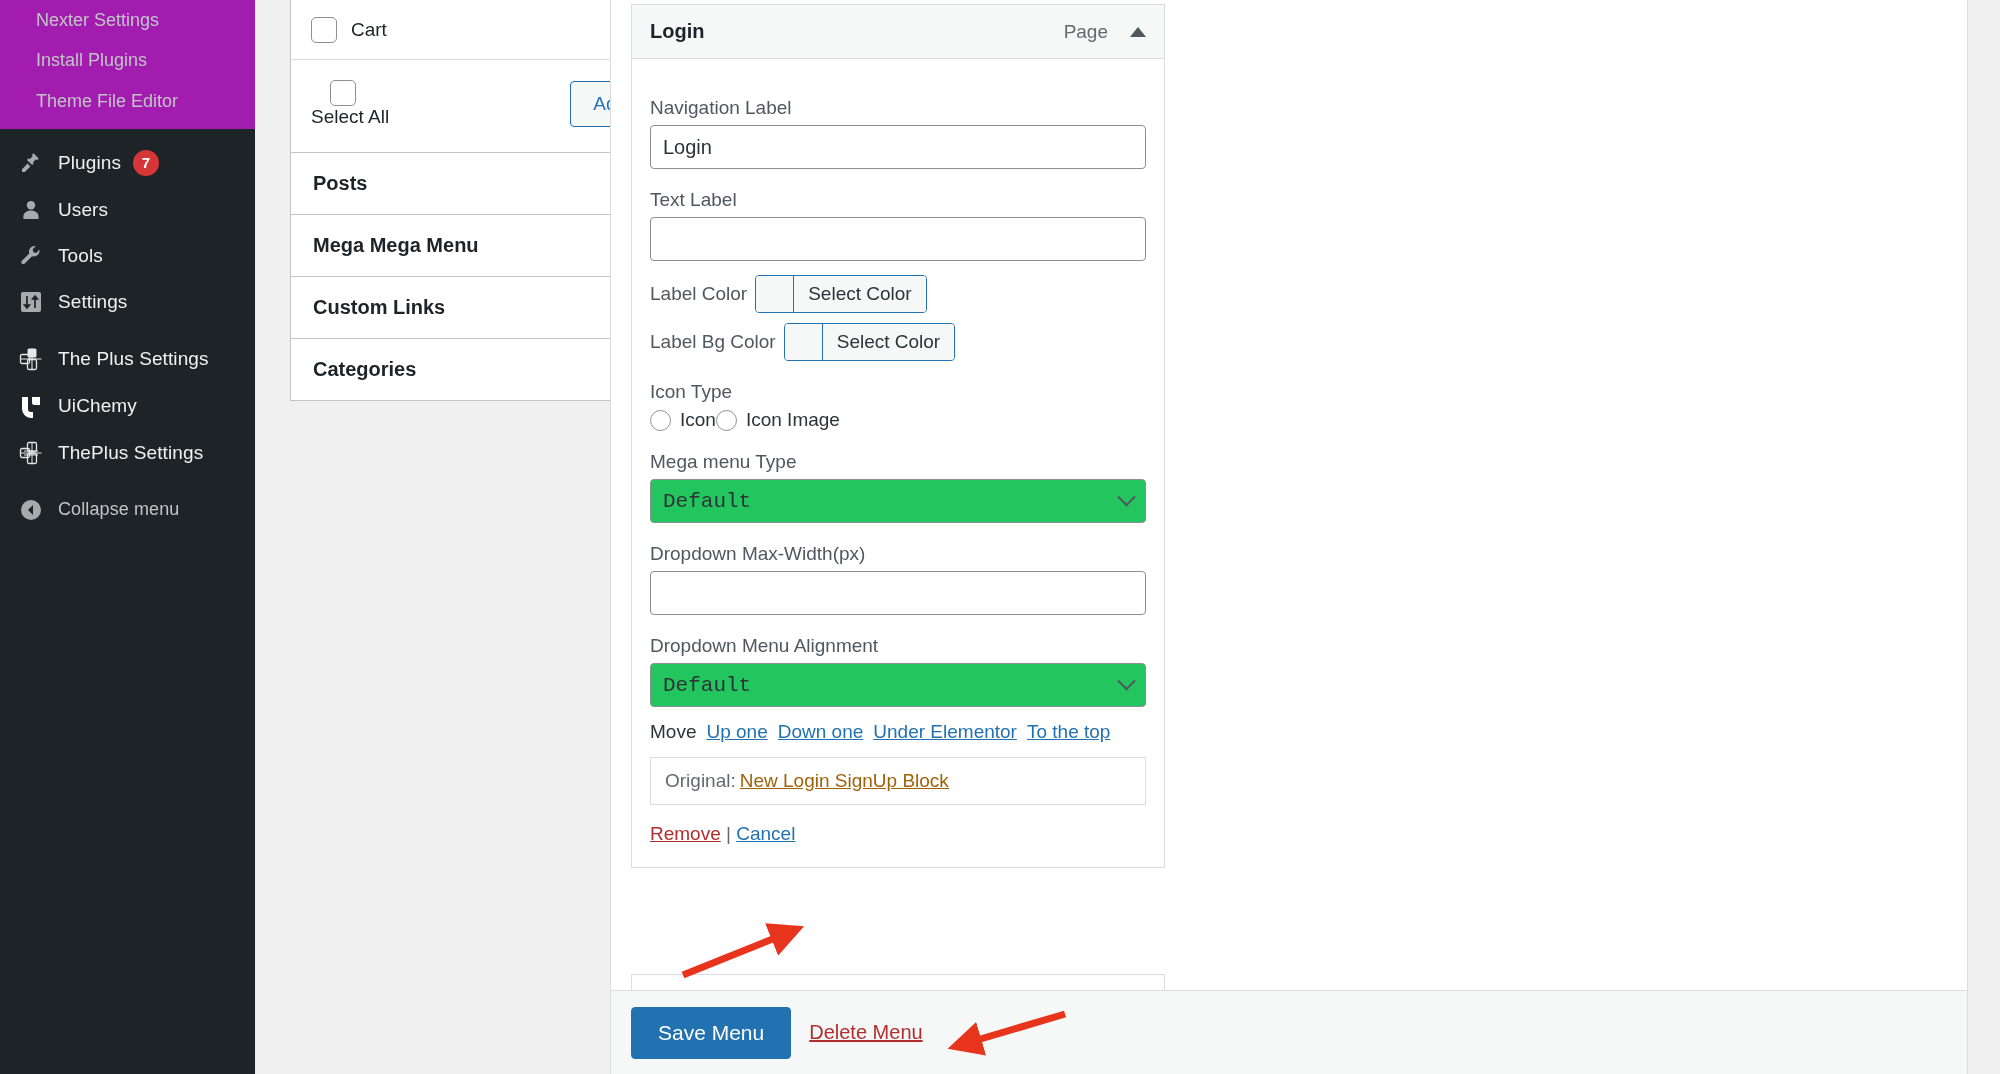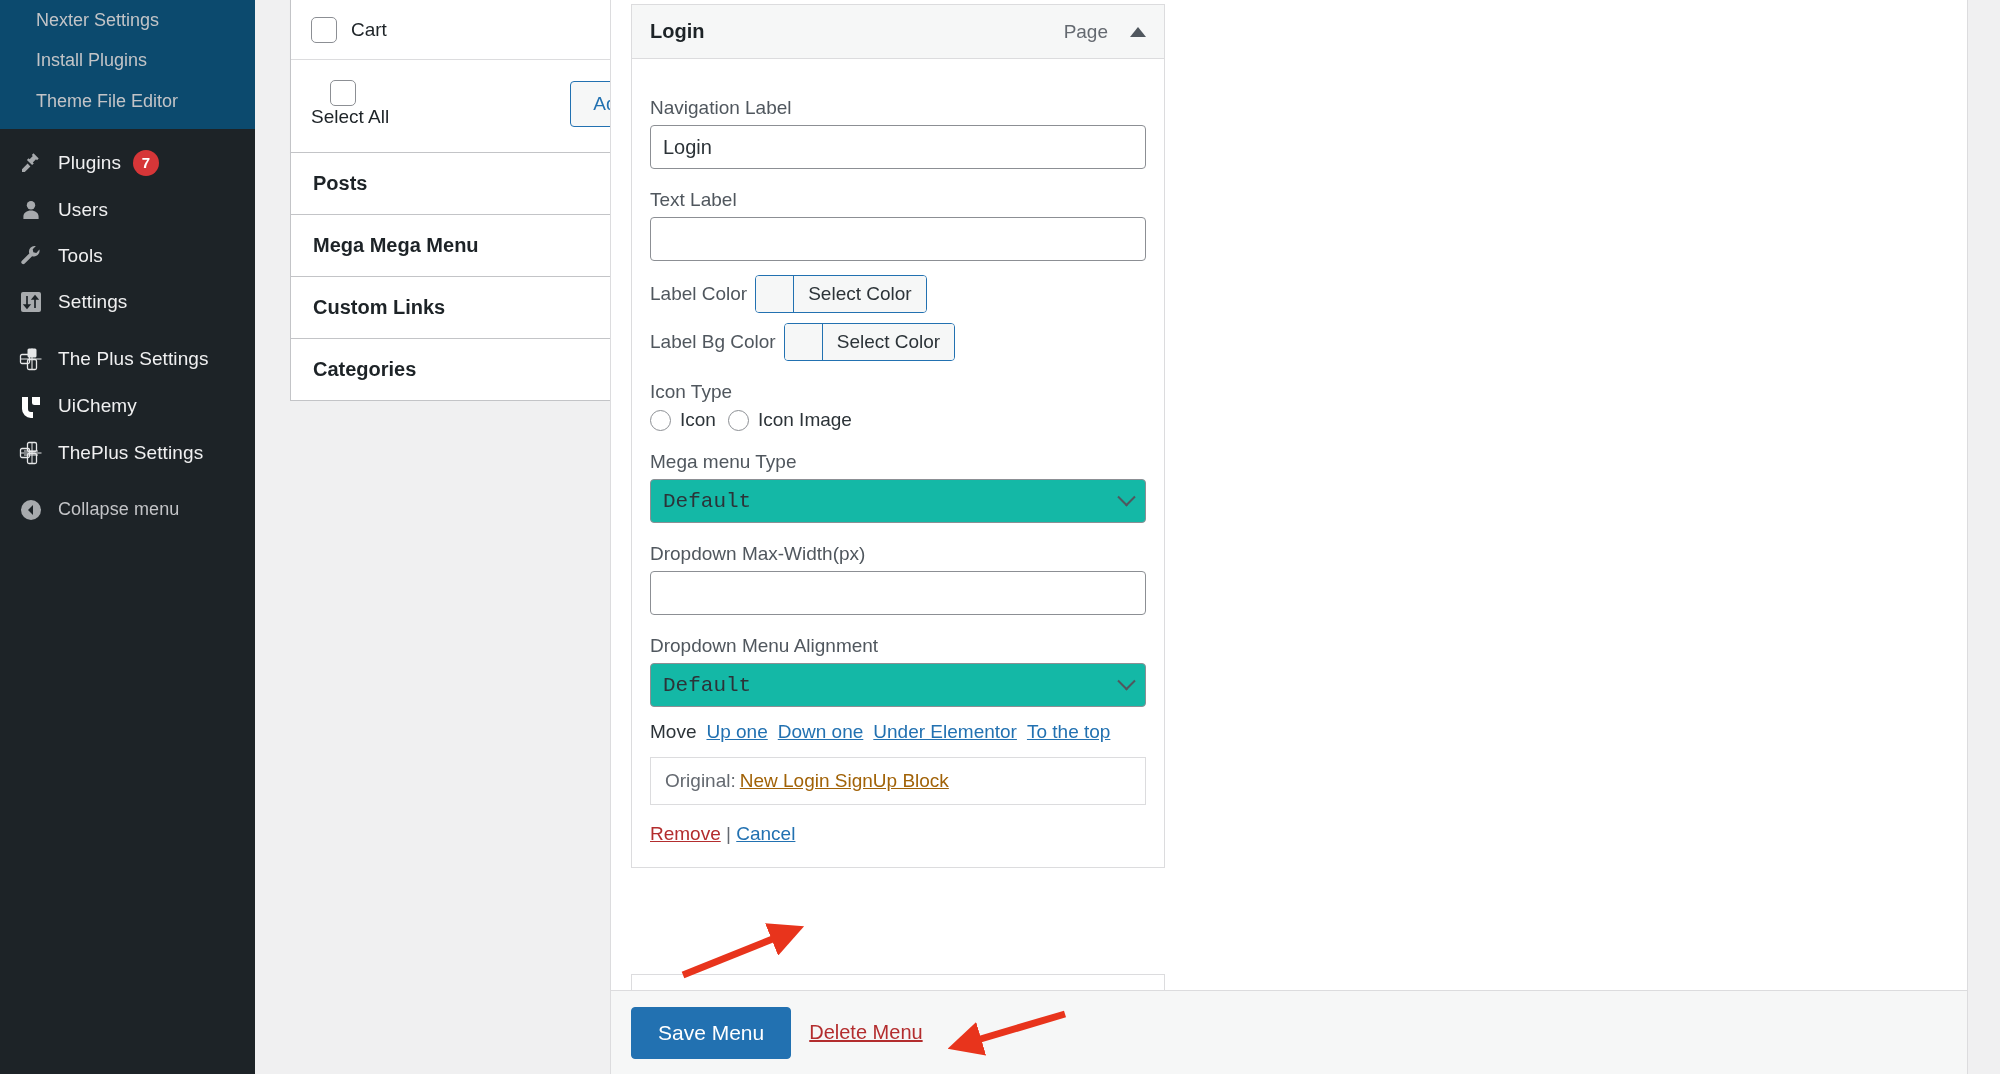--- a/index.html
+++ b/index.html
@@ -13,21 +13,21 @@
 
   
   #adminmenu {
     position: absolute; left: 0; top: 0;
     width: 255px; height: 1074px;
     background: #1d2327;
     color: #f0f0f1;
     overflow: hidden;
   }
   .submenu-block {
-    background: #0c4a6e;
+    background: #a21caf;
     padding: 0 0 8px 0;
   }
   .submenu-item {
     padding: 8px 0 8px 36px;
     font-size: 18px;
     color: #c3c4c7;
     line-height: 1.35;
     white-space: nowrap;
   }
   .menu-sep { height: 10px; }
@@ -152,32 +152,32 @@
     border: 1px solid #2271b1; border-radius: 4px;
     overflow: hidden; margin-left: 8px;
     background: #f6f7f7;
   }
   .color-swatch { width: 38px; background: #f6f7f7; border-right: 1px solid #2271b1; }
   .color-btn {
     padding: 7px 14px; font-size: 19px; color: #2c3338;
     background: #f6f7f7; white-space: nowrap;
   }
 
-  .radio-row { display: flex; align-items: center; gap: 12px; margin-bottom: 4px; }
+  .radio-row { display: flex; align-items: center; margin-bottom: 4px; }
   .radio-opt { display: flex; align-items: center; font-size: 19px; color: #2c3338; }
   .rdo {
     width: 21px; height: 21px; min-width: 21px;
     border: 1px solid #8c8f94; border-radius: 50%;
     background: #fff; margin-right: 9px;
   }
 
   .sel-input {
     width: 496px; height: 44px;
     border: 1px solid #8c8f94; border-radius: 4px;
-    background: #14b8a6;
+    background: #22c55e;
     padding: 0 12px;
     font-size: 21px; color: #2c3338;
     font-family: "Liberation Mono", monospace;
     display: flex; align-items: center; justify-content: space-between;
     margin-bottom: 14px;
     cursor: pointer;
   }
   .chev {
     width: 13px; height: 13px;
     border-right: 2.5px solid #50575e; border-bottom: 2.5px solid #50575e;

